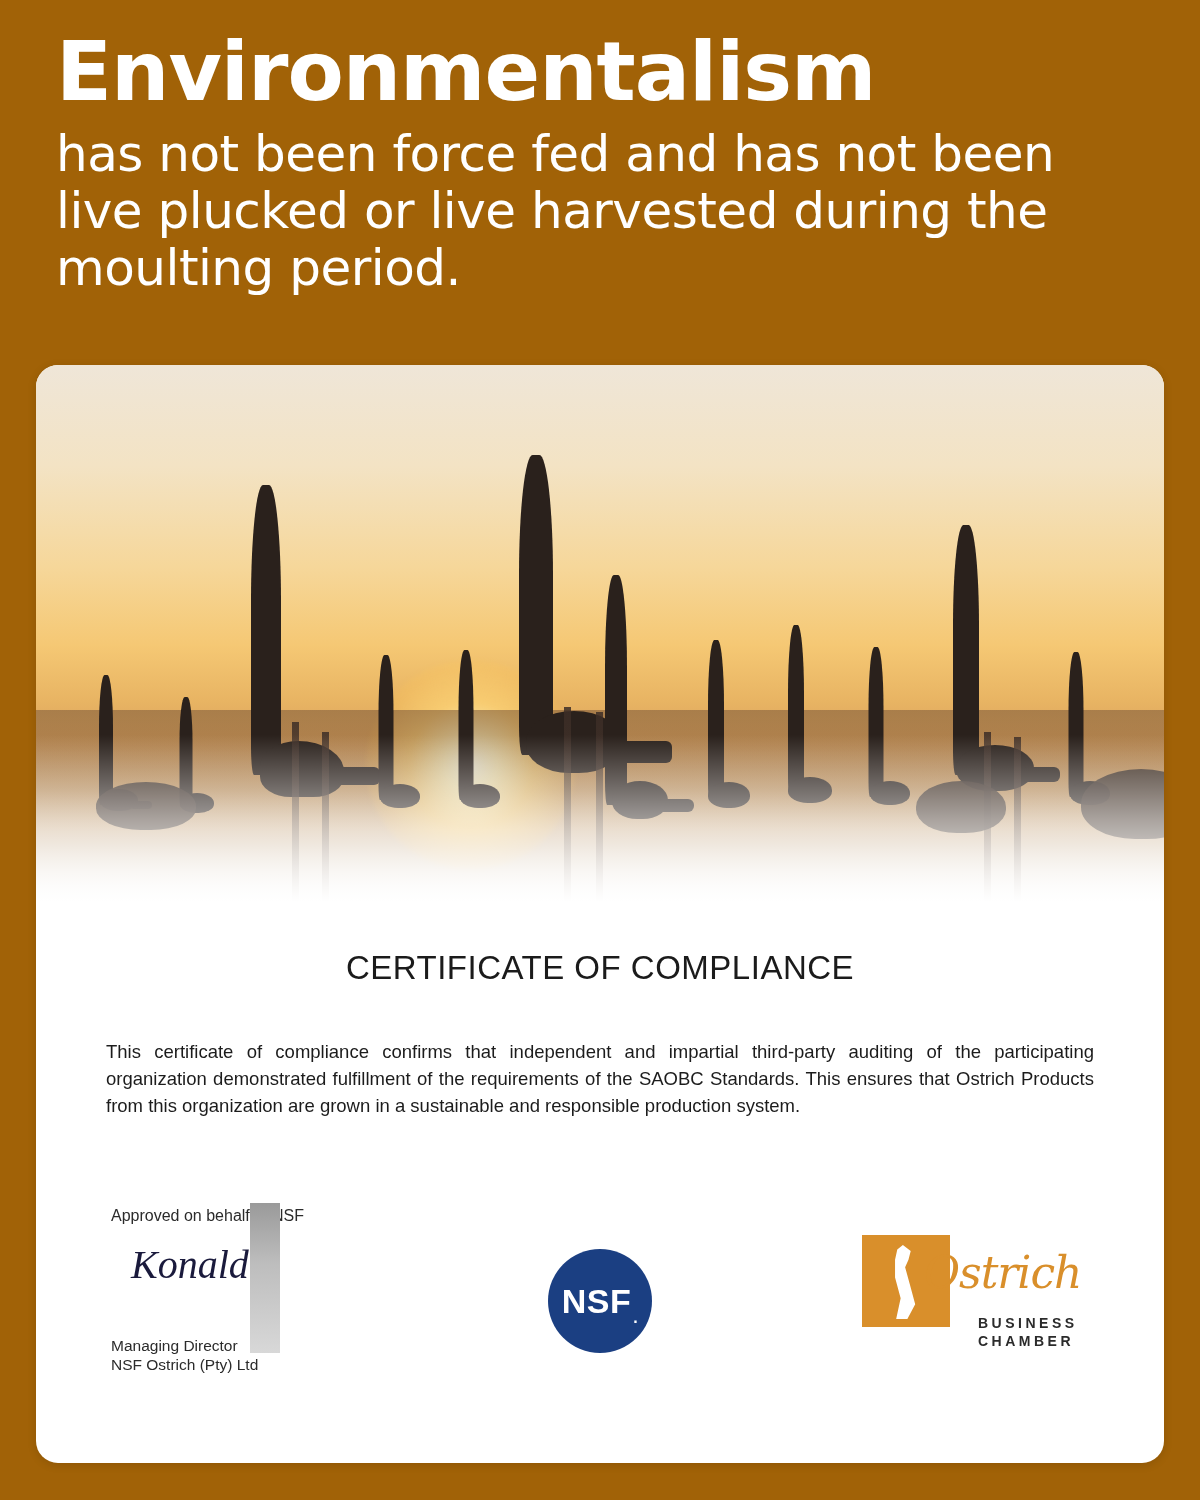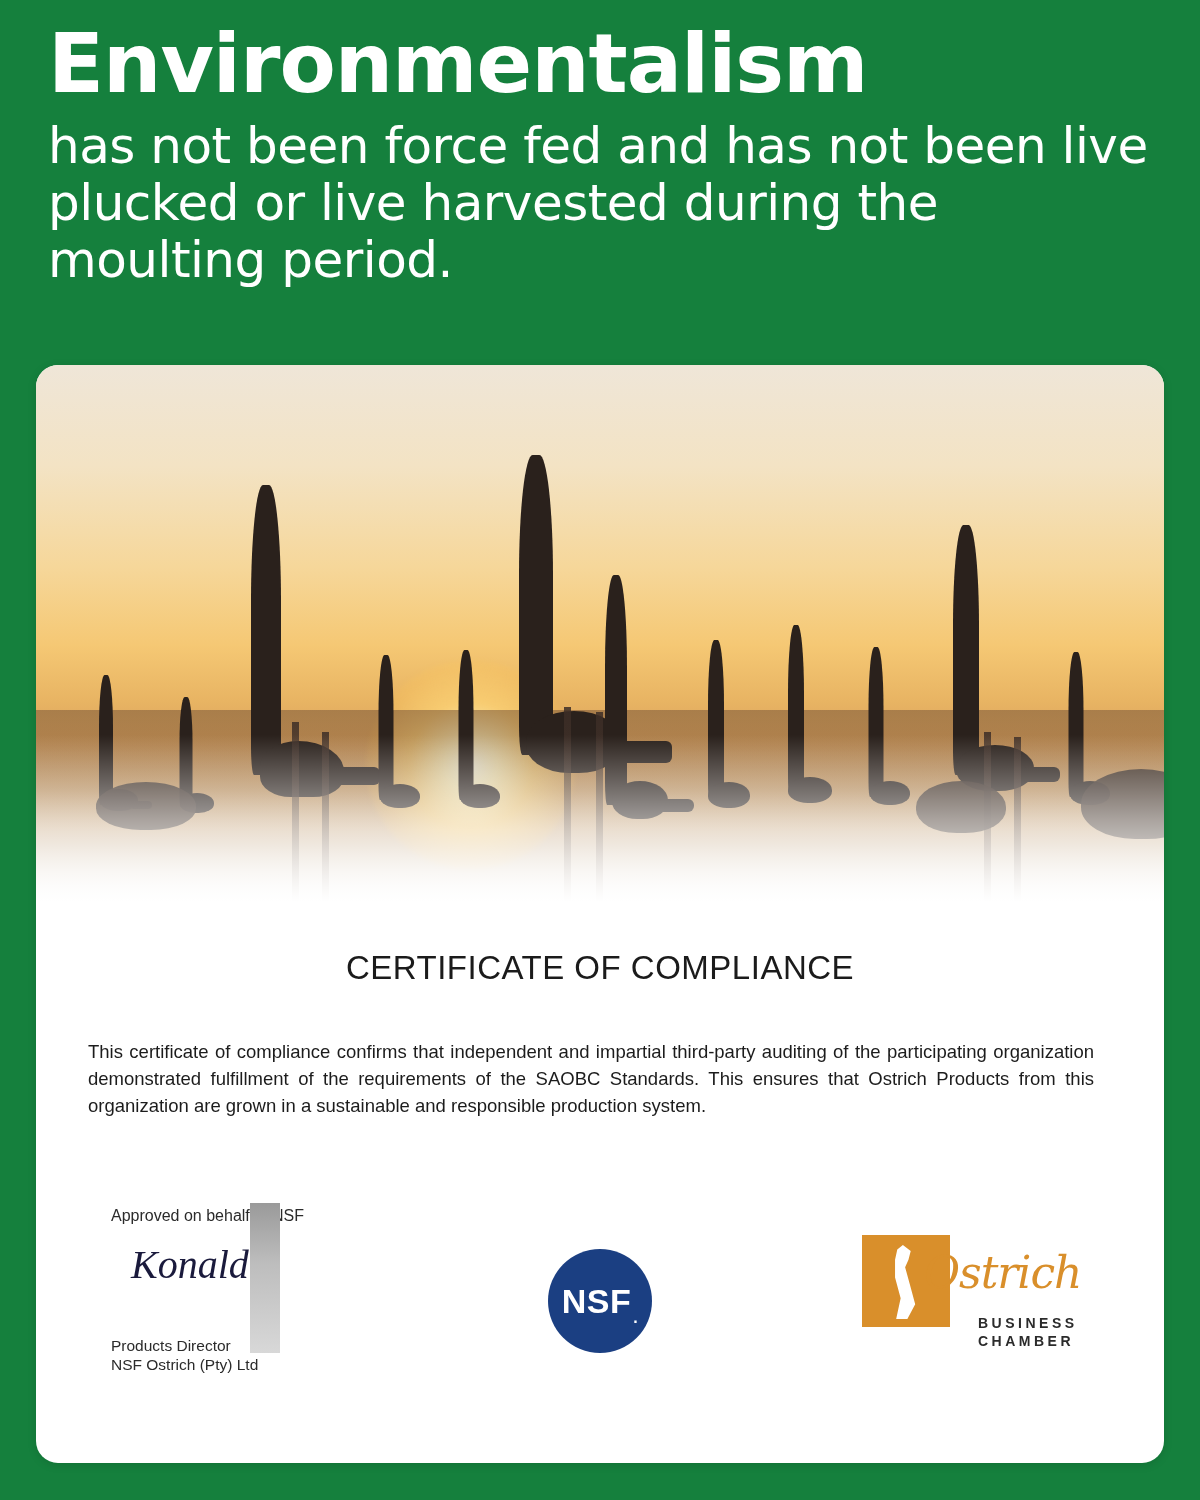--- a/index.html
+++ b/index.html
@@ -11,23 +11,23 @@
     width: 1200px;
     height: 1500px;
     font-family: "Liberation Sans", sans-serif;
     overflow: hidden;
   }
 
   .poster {
     position: relative;
     width: 1200px;
     height: 1500px;
-    background: #15803d;
+    background: #a16207;
     box-sizing: border-box;
-    padding: 4px;
+    padding: 12px;
   }
 
   
   .headline-block {
     padding: 18px 40px 0 44px;
   }
   .headline-main {
     color: #ffffff;
     font-size: 82px;
     line-height: 1.02;
@@ -151,21 +151,21 @@
   .cert-title {
     text-align: center;
     font-family: "Liberation Sans", sans-serif;
     font-size: 33px;
     letter-spacing: 0.5px;
     color: #1b1b1b;
     margin: 24px 0 16px 0;
     font-weight: normal;
   }
   .cert-body {
-    margin: 52px 70px 0 52px;
+    margin: 52px 70px 0 70px;
     font-family: "Liberation Sans", sans-serif;
     font-size: 18.5px;
     line-height: 1.45;
     color: #1c1c1c;
     text-align: justify;
   }
 
   
   .sign-row {
     position: absolute;
@@ -371,21 +371,21 @@
 
     <h2 class="cert-title">CERTIFICATE OF COMPLIANCE</h2>
 
     <p class="cert-body">This certificate of compliance confirms that independent and impartial third-party auditing of the participating organization demonstrated fulfillment of the requirements of the SAOBC Standards. This ensures that Ostrich Products from this organization are grown in a sustainable and responsible production system.</p>
 
     <div class="sign-row">
       <div class="approved-label">Approved on behalf of NSF</div>
       <div class="redaction"></div>
       <div class="signature">Konald</div>
       <div class="sig-name">
-        <div>Products Director</div>
+        <div>Managing Director</div>
         <div>NSF Ostrich (Pty) Ltd</div>
       </div>
 
       <div class="nsf-logo">
         <span>NSF</span>
           <span class="dot">.</span>
       </div>
 
       <div class="obc-logo">
         <div class="obc-square"></div>

